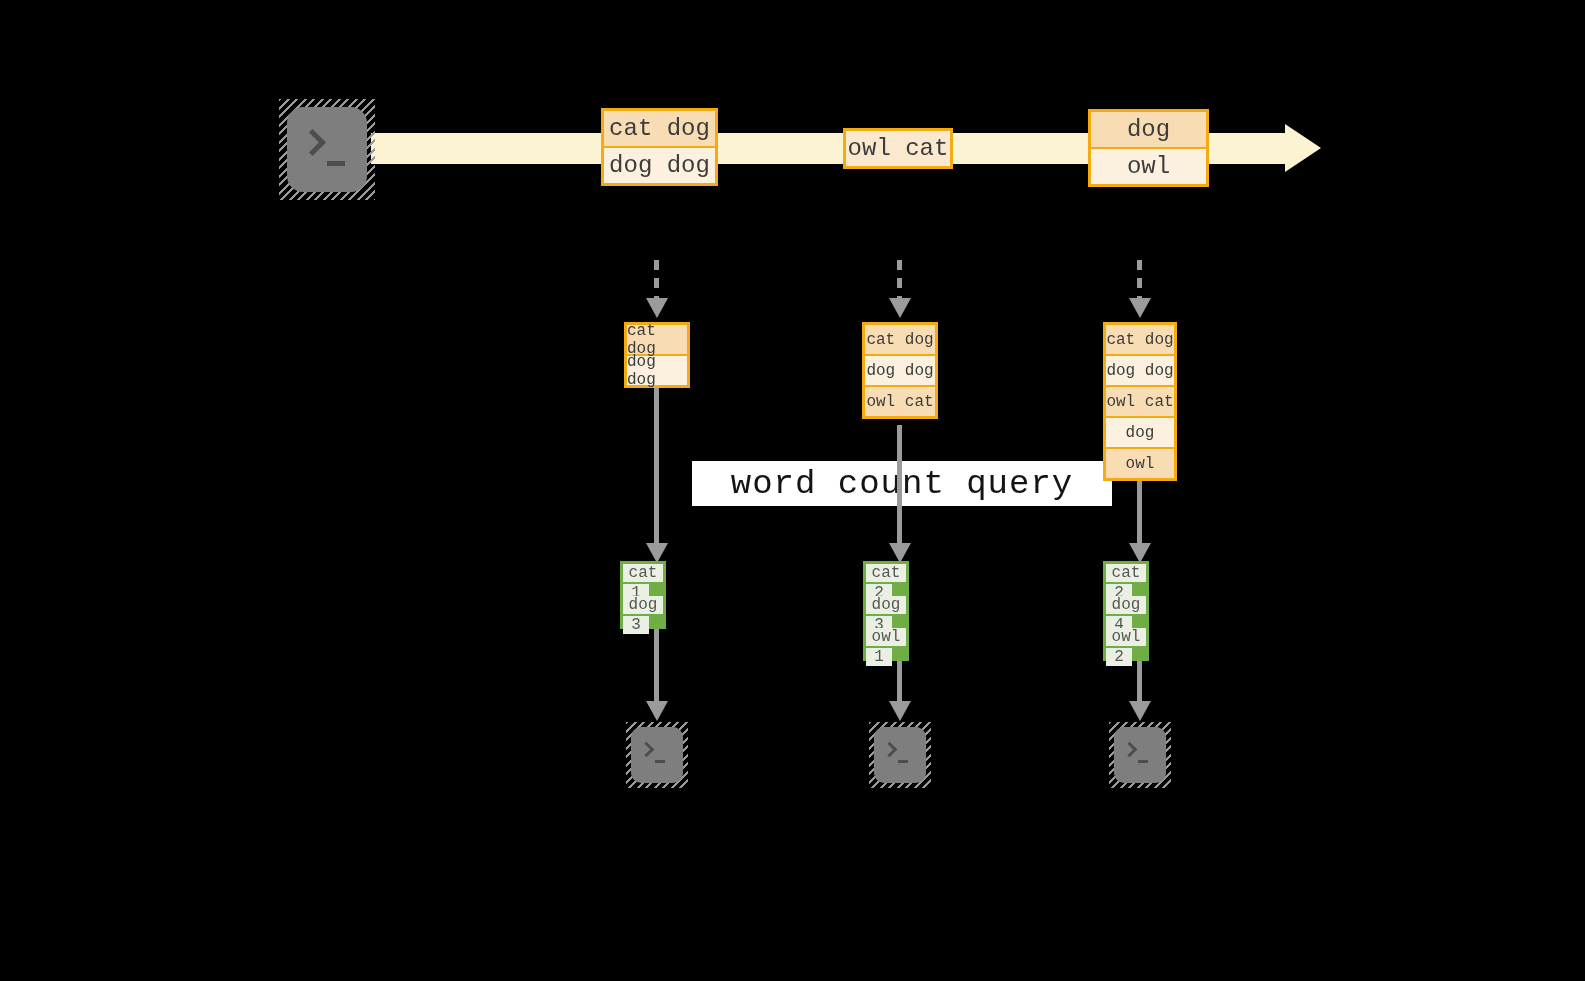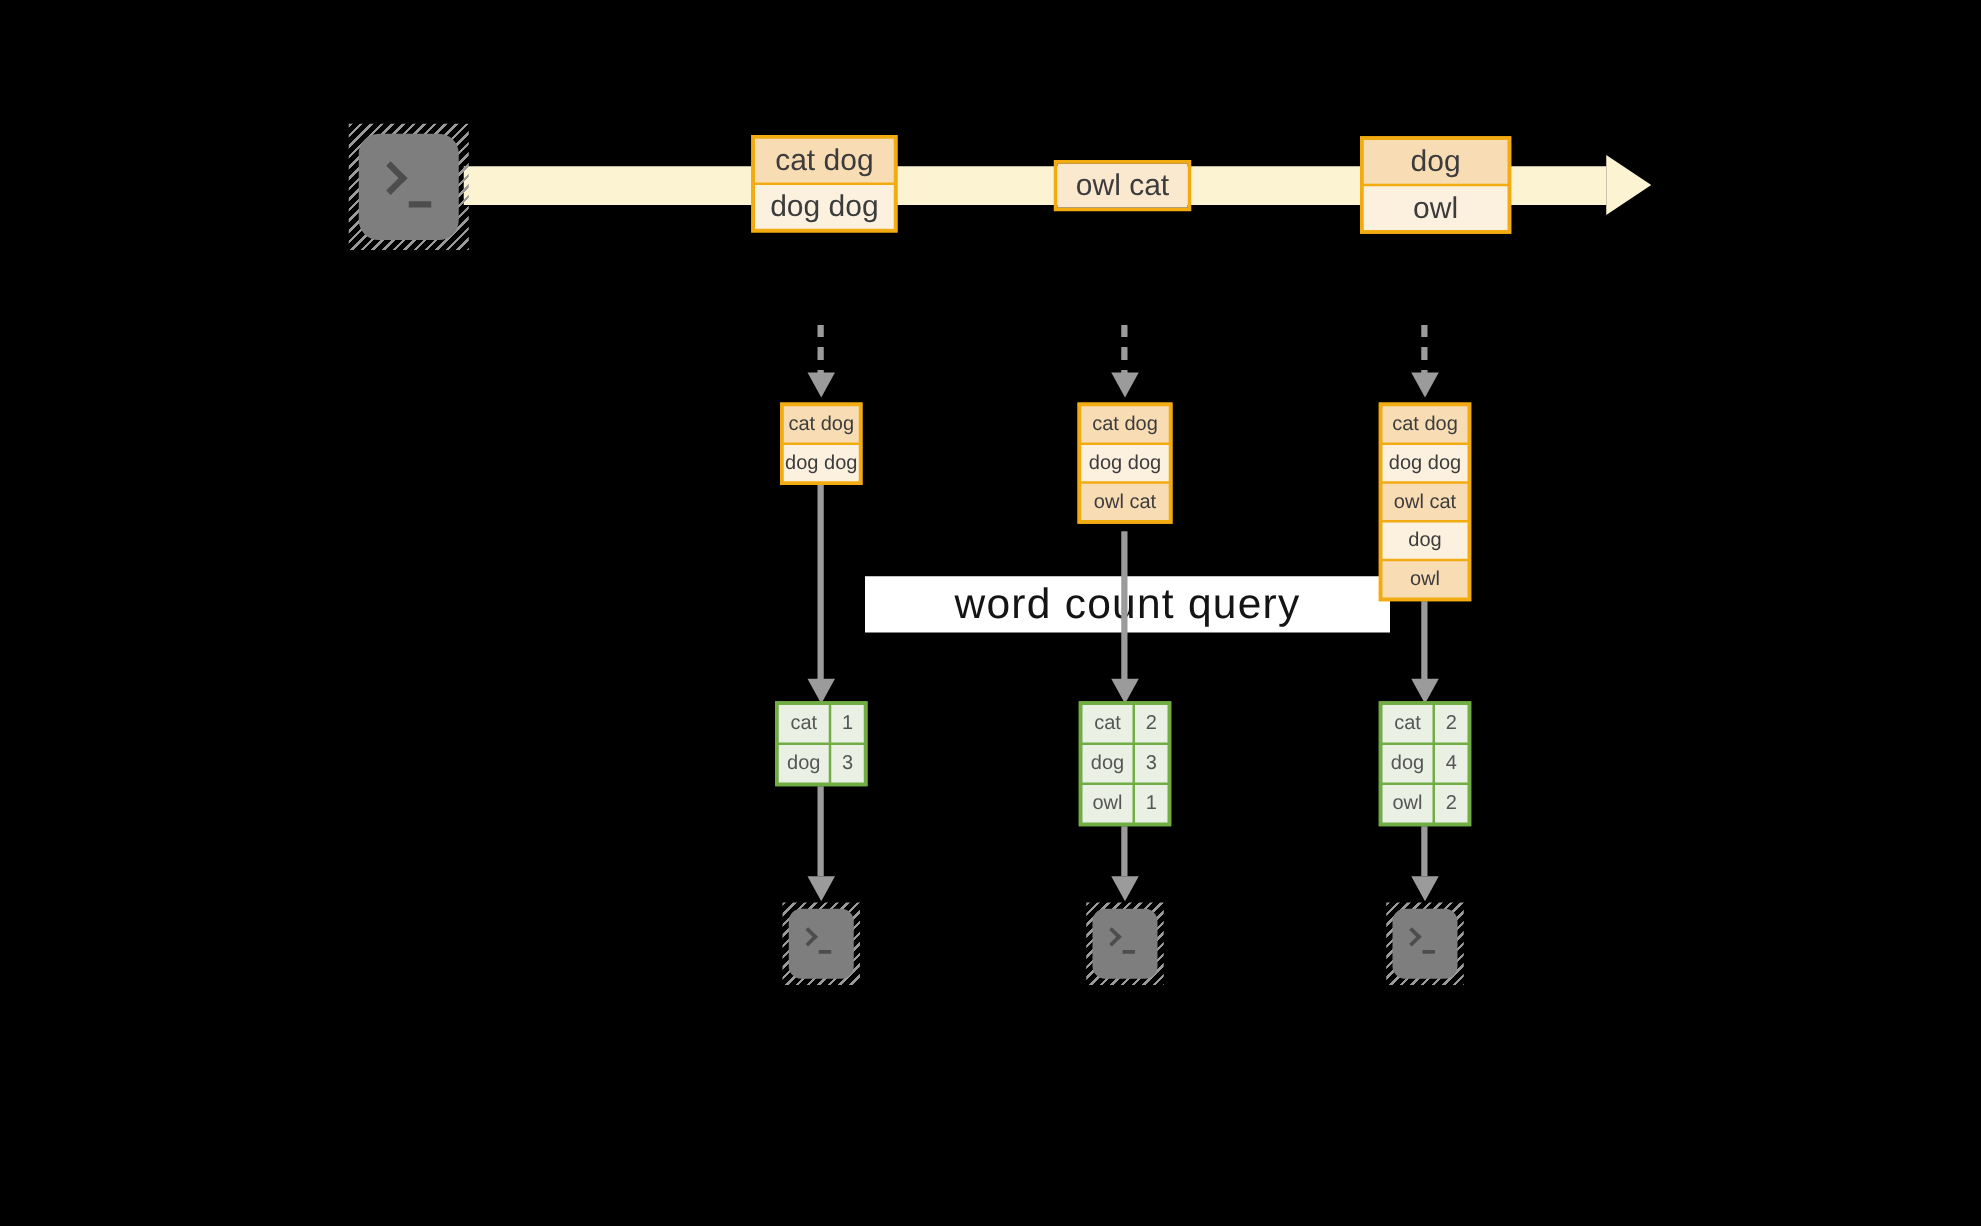--- a/index.html
+++ b/index.html
@@ -1,17 +1,17 @@
 <!DOCTYPE html>
 <html style="--background: #000000; --stream_band: #FCF3D3; --amber_border: #F2AC12; --cell_dark: #F8DCB4; --cell_light: #FCF1DF; --cell_single: #FAE8CF; --green_border: #70AE45; --green_fill: #EAF0E3; --gray: #9B9B9B; --terminal_gray: #7E7E7E; --label_bg: #FFFFFF; --label_text: #141414;"><head>
 <meta charset="utf-8">
 <style>
   html,body{margin:0;padding:0;background:#000;}
   .canvas{position:relative;width:1585px;height:905px;background:var(--background,#000);
-          font-family:Liberation Sans, sans-serif;overflow:hidden;border-radius:12px;}
+          font-family:Liberation Mono, monospace;overflow:hidden;border-radius:12px;}
   .abs{position:absolute;}
 
   
   .hatch{background:repeating-linear-gradient(135deg,#9a9a9a 0 2px,transparent 2px 6px);z-index:3;}
   .term-inner{position:absolute;background:var(--terminal_gray,#7e7e7e);}
   .chev{position:absolute;border-style:solid;border-color:#4d4d4d;border-width:0;
         transform:rotate(45deg);}
   .uscore{position:absolute;background:#4d4d4d;}
 
   
@@ -36,21 +36,21 @@
   .ghead{width:0;height:0;border-left:11px solid transparent;border-right:11px solid transparent;
          border-top:20px solid var(--gray,#9B9B9B);z-index:2;}
 
   
   .wcq{background:var(--label_bg,#ffffff);color:var(--label_text,#141414);display:flex;align-items:center;
        justify-content:center;font-size:34px;letter-spacing:1px;z-index:1;}
 
   
   .wtable{position:absolute;border:3px solid var(--green_border,#70AE45);background:var(--green_border,#70AE45);
           display:flex;flex-direction:column;gap:2px;z-index:3;box-sizing:border-box;}
-  .wrow{display:flex;gap:2px;height:30px;}
+  .wrow{display:flex;gap:2px;height:30px;flex-direction:column;}
   .wcell{background:var(--green_fill,#EAF0E3);color:#565656;font-size:16px;display:flex;
          align-items:center;justify-content:center;}
   .wword{width:40px;}
   .wcount{width:26px;}
 </style>
 </head>
 <body>
 
 <div class="canvas">
 

